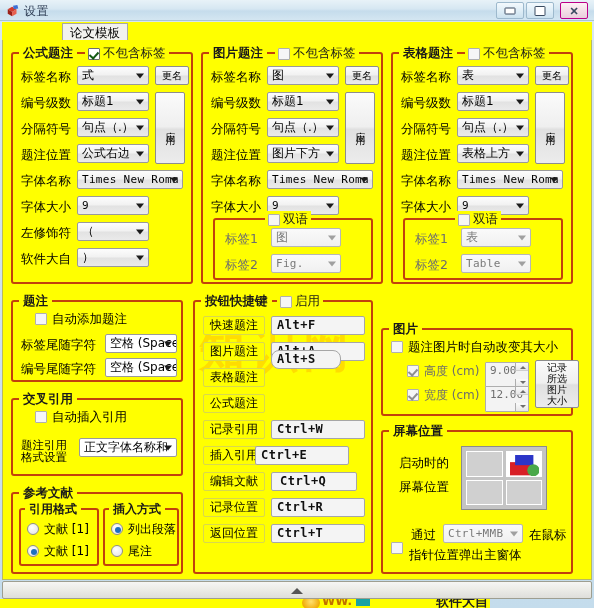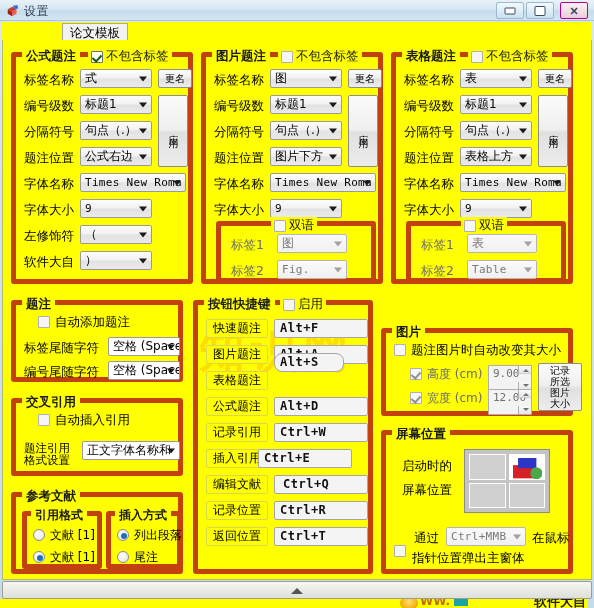--- a/index.html
+++ b/index.html
@@ -92,21 +92,21 @@
     color: rgba(255,215,0,.85);
     letter-spacing: 6px;
     font-family: "DejaVu Sans","Liberation Sans",sans-serif;
     pointer-events: none;
     white-space: nowrap;
   }
 
   
   .group {
     position: absolute;
-    border: 5px solid #c2410c;
+    border: 2px solid #c2410c;
     border-radius: 3px;
   }
   .group > .gtitle {
     position: absolute; left: 6px; top: -9px;
     background: #ffff00;
     padding: 0 4px;
     font-size: 12.5px; font-weight: bold; color: #1a1a1a;
     font-family: "DejaVu Sans","Liberation Sans",sans-serif;
     white-space: nowrap;
   }
@@ -309,21 +309,21 @@
     border-radius: 2px;
   }
   #bottom-arrow {
     position: absolute; left: 50%; top: 6px; transform: translateX(-50%);
     width: 0; height: 0;
     border-left: 6px solid transparent;
     border-right: 6px solid transparent;
     border-bottom: 6px solid #555;
   }
   #footer-strip {
-    position: absolute; left: 0; top: 599px; width: 588px; height: 9px;
+    position: absolute; left: 0; top: 599px; width: 490px; height: 9px;
     background: #ffff00;
     overflow: hidden;
   }
   #footer-logo {
     position: absolute; right: 2px; top: -6px;
     font-size: 13px; font-weight: bold;
     color: #1f1f1f;
     font-family: "DejaVu Sans","Liberation Sans",sans-serif;
     white-space: nowrap;
   }
@@ -600,24 +600,23 @@
       <div class="sclabel" style="left:8px;  top:92px;">公式题注</div>
       <div class="sclabel" style="left:8px;  top:118px;">记录引用</div>
       <div class="sclabel" style="left:8px;  top:144px;">插入引用</div>
       <div class="sclabel" style="left:8px;  top:170px;">编辑文献</div>
       <div class="sclabel" style="left:8px;  top:196px;">记录位置</div>
       <div class="sclabel" style="left:8px;  top:222px;">返回位置</div>
 
       <div class="scfield" style="left:76px; top:14px;  width:94px;">Alt+F</div>
       <div class="scfield" style="left:76px; top:40px;  width:94px;">Alt+A</div>
       <div class="scfield" style="left:76px; top:48px;  width:70px;border-radius:8px;">Alt+S</div>
-      <div class="scfield" style="left:76px; top:92px;  width:94px;">Alt+D</div>
       <div class="scfield" style="left:76px; top:118px; width:94px;">Ctrl+W</div>
       <div class="scfield" style="left:60px; top:144px; width:94px;">Ctrl+E</div>
-      <div class="scfield" style="left:76px; top:170px; width:94px;padding-left:8px;">Ctrl+Q</div>
+      <div class="scfield" style="left:76px; top:170px; width:86px;padding-left:8px;">Ctrl+Q</div>
       <div class="scfield" style="left:76px; top:196px; width:94px;">Ctrl+R</div>
       <div class="scfield" style="left:76px; top:222px; width:94px;">Ctrl+T</div>
     </div>
 
     <div class="group" style="left:378px; top:288px; width:192px; height:88px;">
       <div class="gtitle">图片</div>
       <div class="cbrow" style="left:8px; top:10px;">
         <span class="cb dim"></span>
         <span>题注图片时自动改变其大小</span>
       </div>

